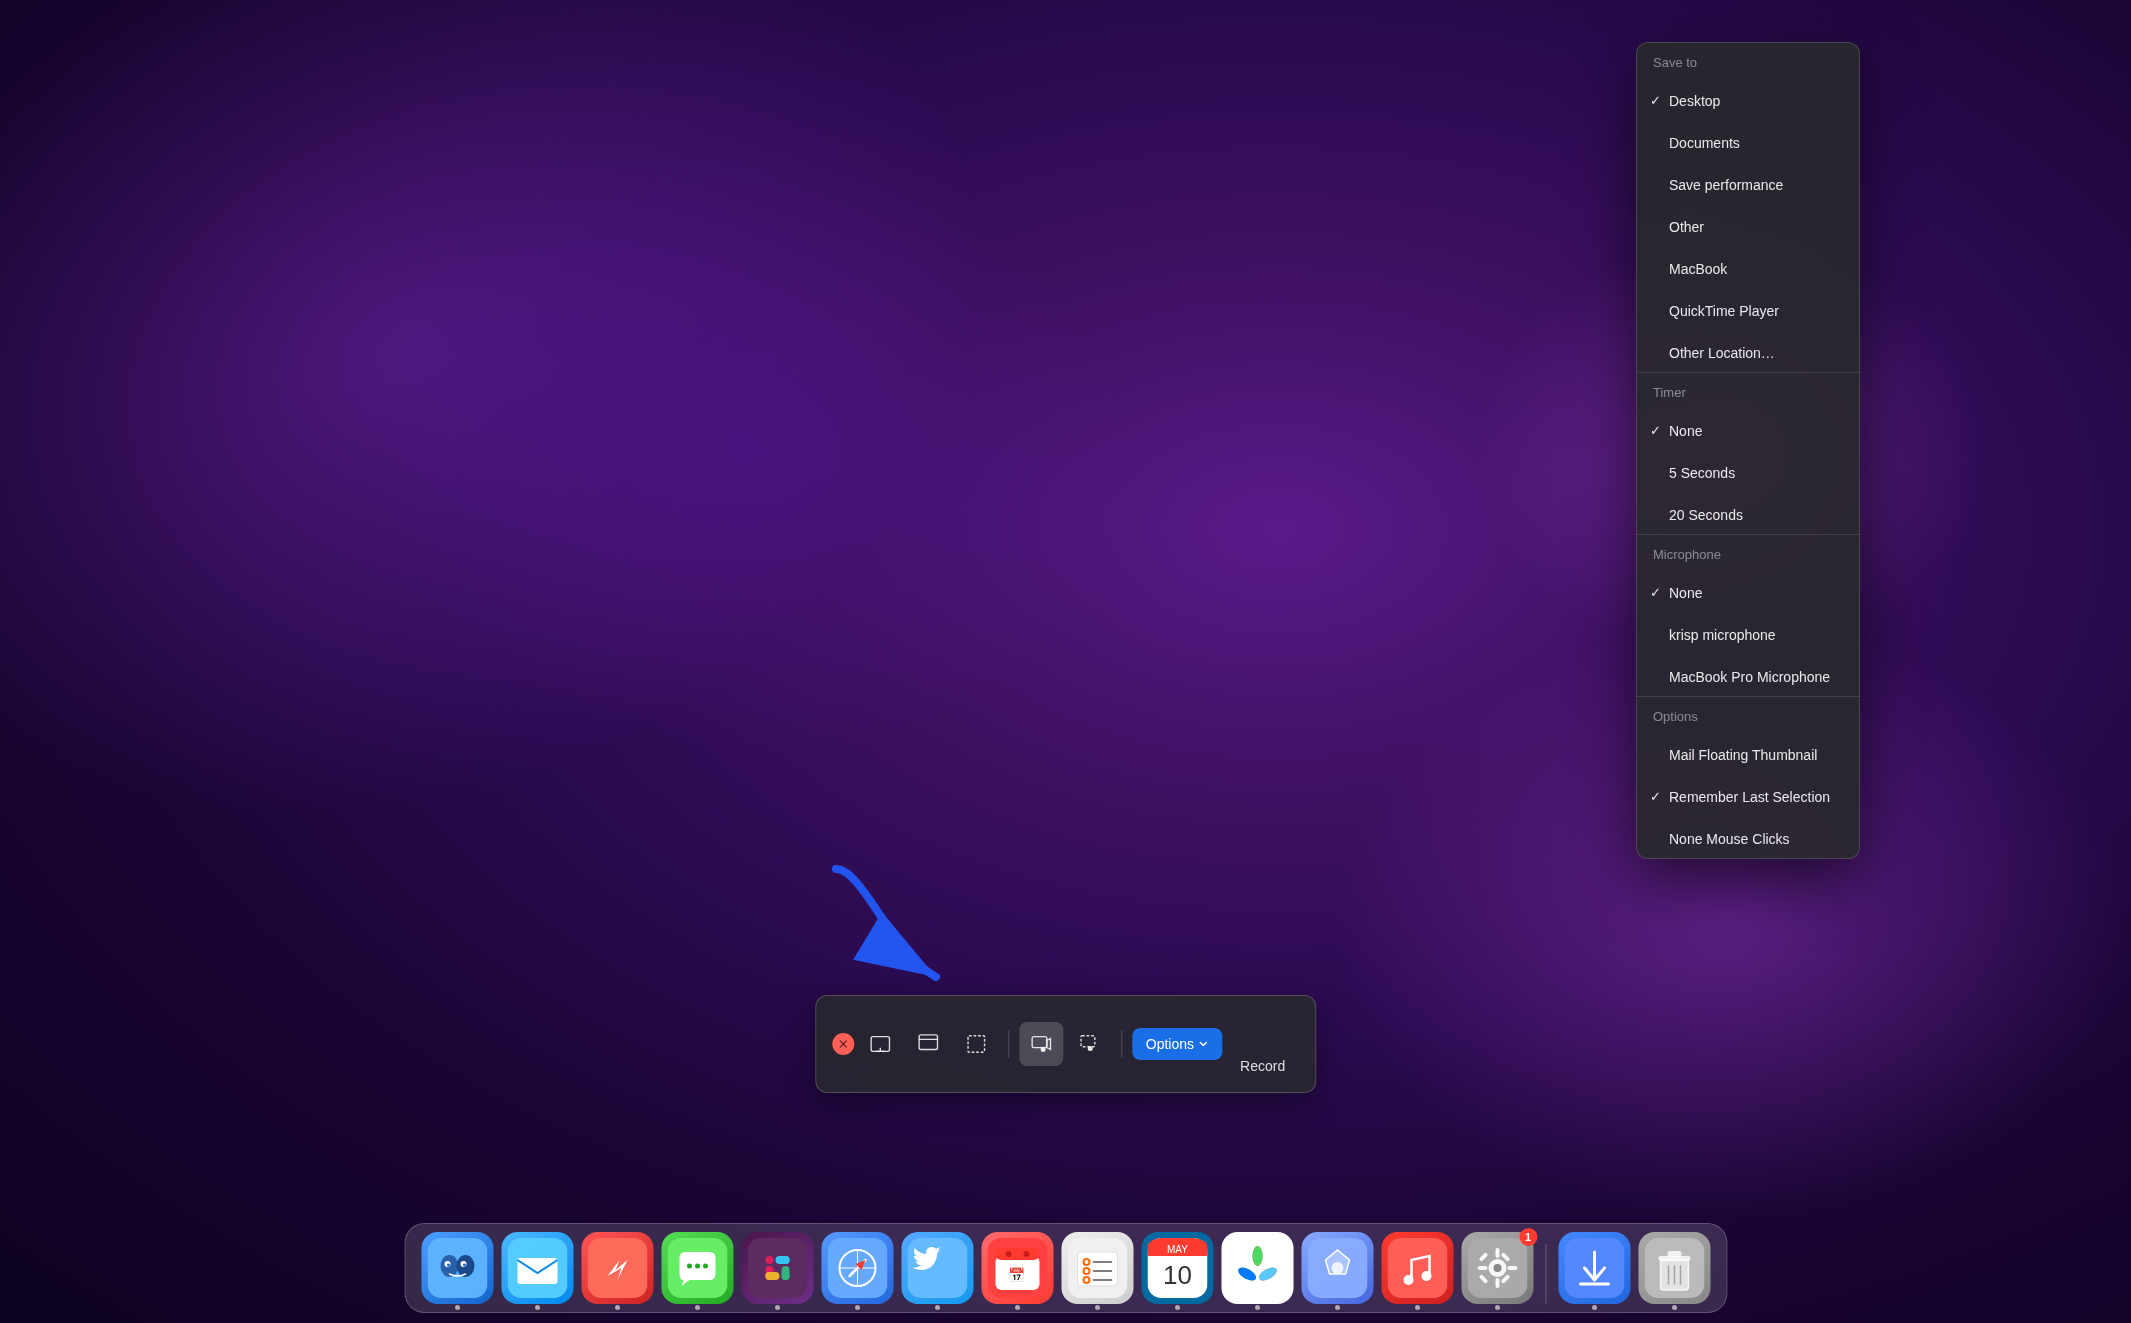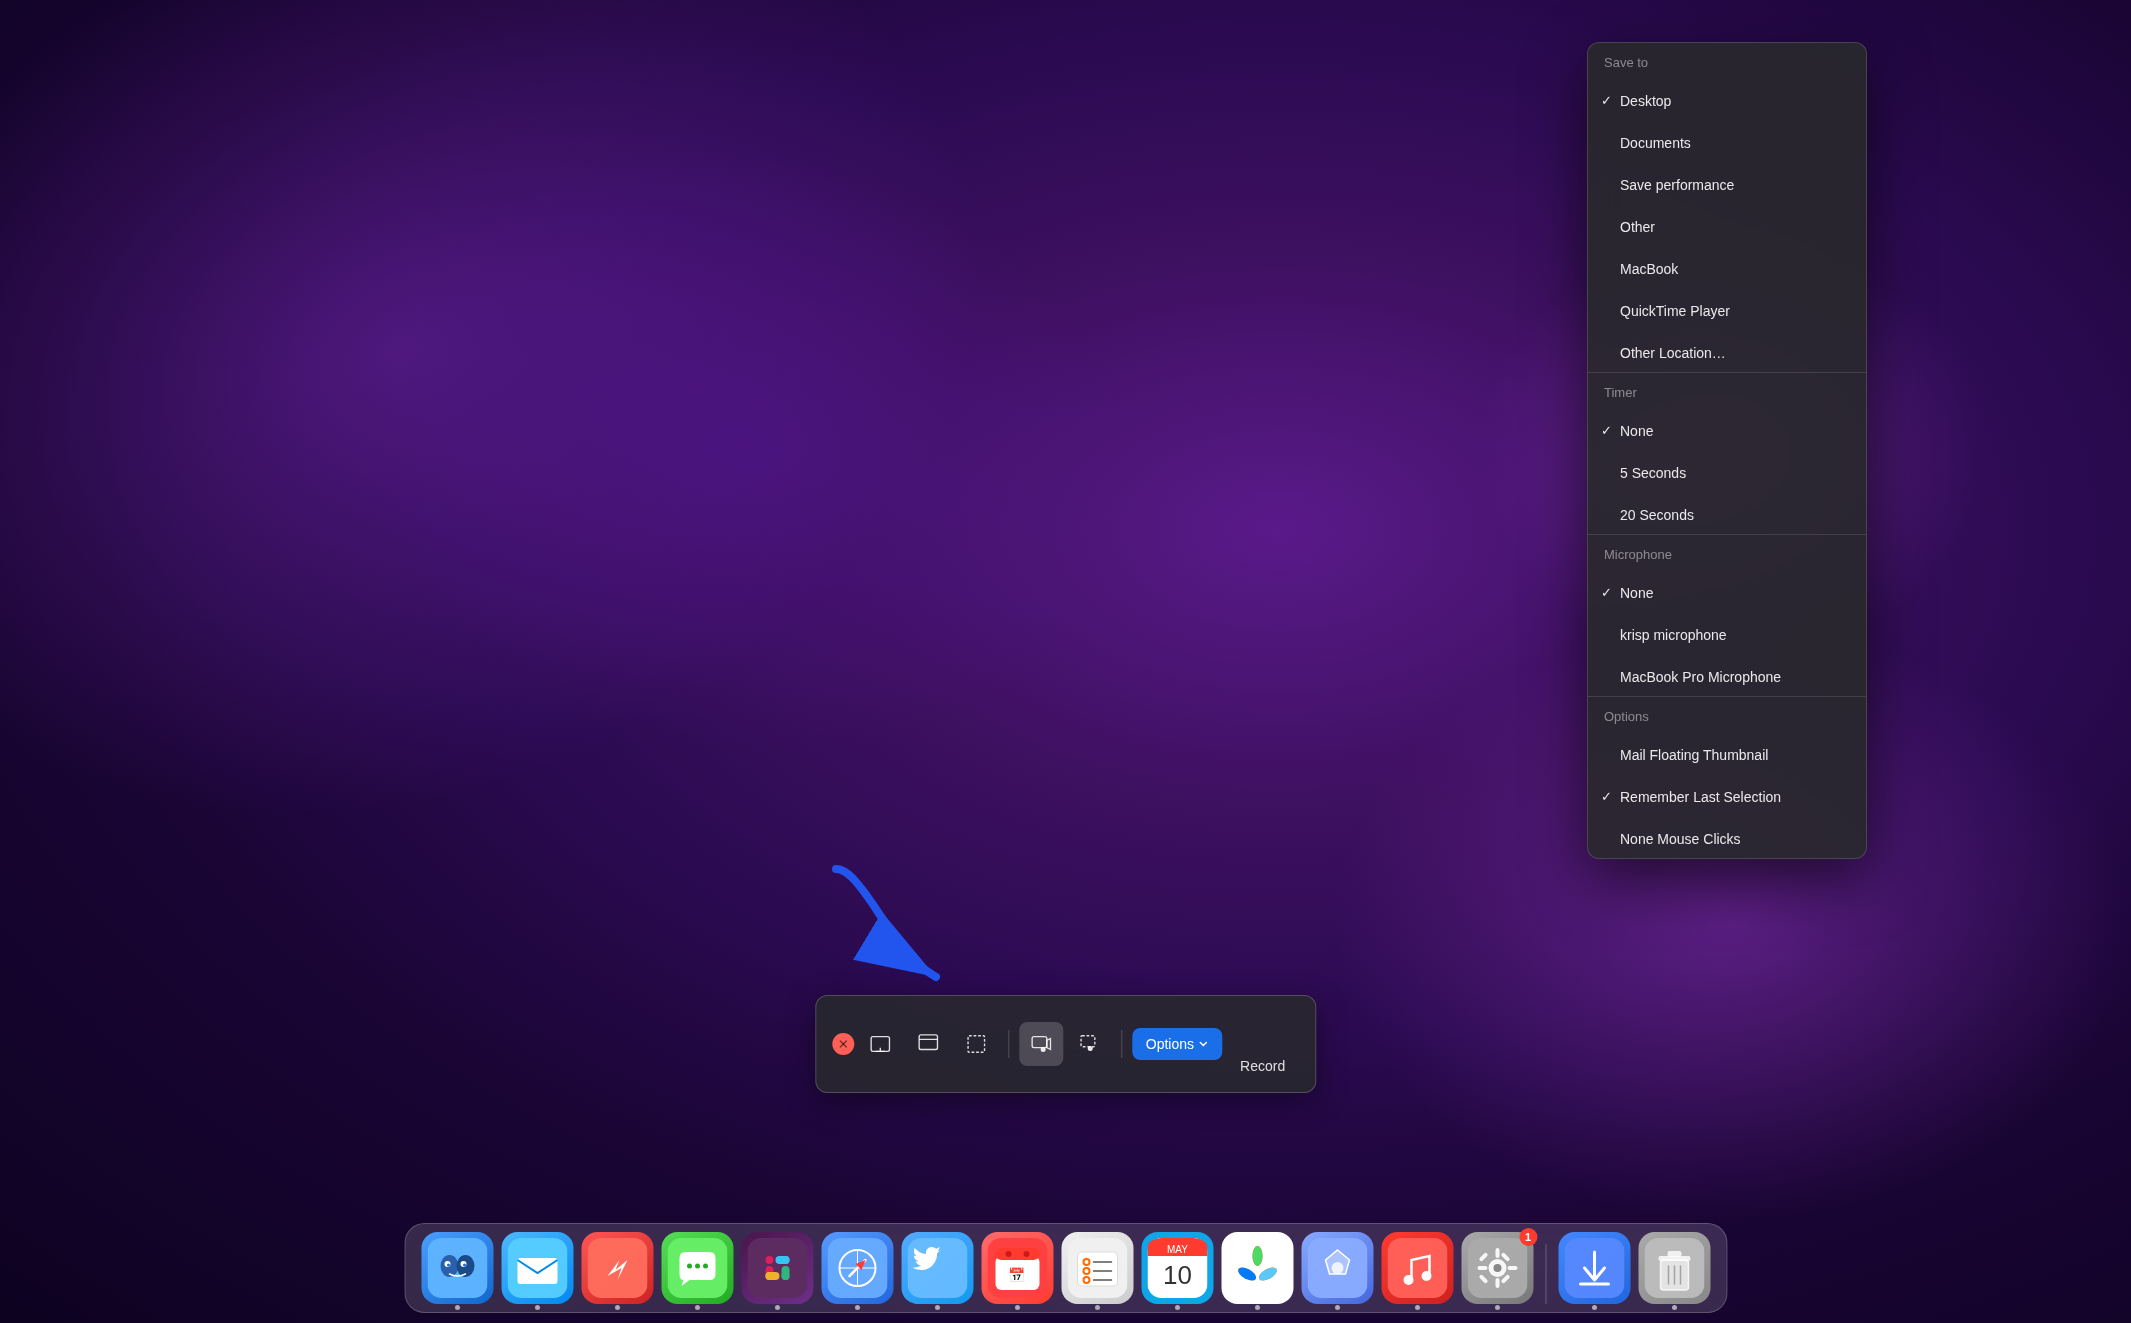--- a/index.html
+++ b/index.html
@@ -58,22 +58,22 @@
       right: 100px;
       width: 600px;
       height: 500px;
       background: radial-gradient(ellipse, rgba(180, 80, 220, 0.3) 0%, transparent 60%);
     }
 
     
     .context-menu {
       position: absolute;
       top: 42px;
-      right: 264px;
-      width: 280px;
+      right: 271px;
+      width: 224px;
       background: rgba(40, 40, 45, 0.92);
       backdrop-filter: blur(20px);
       border-radius: 12px;
       border: 1px solid rgba(255,255,255,0.15);
       box-shadow: 0 20px 60px rgba(0,0,0,0.6);
       padding: 6px 0;
       z-index: 100;
     }
 
     .menu-section-header {
@@ -534,21 +534,21 @@
       <rect x="10" y="14" width="40" height="34" rx="4" fill="white" stroke="#ddd" stroke-width="1"></rect>
       <circle cx="19" cy="24" r="3" stroke="#ff6b00" stroke-width="2" fill="none"></circle>
       <line x1="26" y1="24" x2="44" y2="24" stroke="#555" stroke-width="1.5" stroke-linecap="round"></line>
       <circle cx="19" cy="33" r="3" stroke="#ff6b00" stroke-width="2" fill="none"></circle>
       <line x1="26" y1="33" x2="44" y2="33" stroke="#555" stroke-width="1.5" stroke-linecap="round"></line>
       <circle cx="19" cy="42" r="3" stroke="#ff6b00" stroke-width="2" fill="none"></circle>
       <line x1="26" y1="42" x2="44" y2="42" stroke="#555" stroke-width="1.5" stroke-linecap="round"></line>
     </svg>
   </div>
 
-  <div class="dock-app" style="background: #0ea5e9;">
+  <div class="dock-app" style="background: #0369a1;">
     <svg viewBox="0 0 60 60" fill="none">
       <rect width="60" height="60" rx="14" fill="white"></rect>
       <rect x="0" y="0" width="60" height="18" rx="14" fill="#ff3b30"></rect>
       <rect x="0" y="10" width="60" height="8" fill="#ff3b30"></rect>
       <text x="30" y="15" text-anchor="middle" font-size="10" font-weight="500" fill="white">MAY</text>
       <text x="30" y="46" text-anchor="middle" font-size="26" font-weight="300" fill="#333">10</text>
     </svg>
   </div>
 
   <div class="dock-app" style="background: white;">

